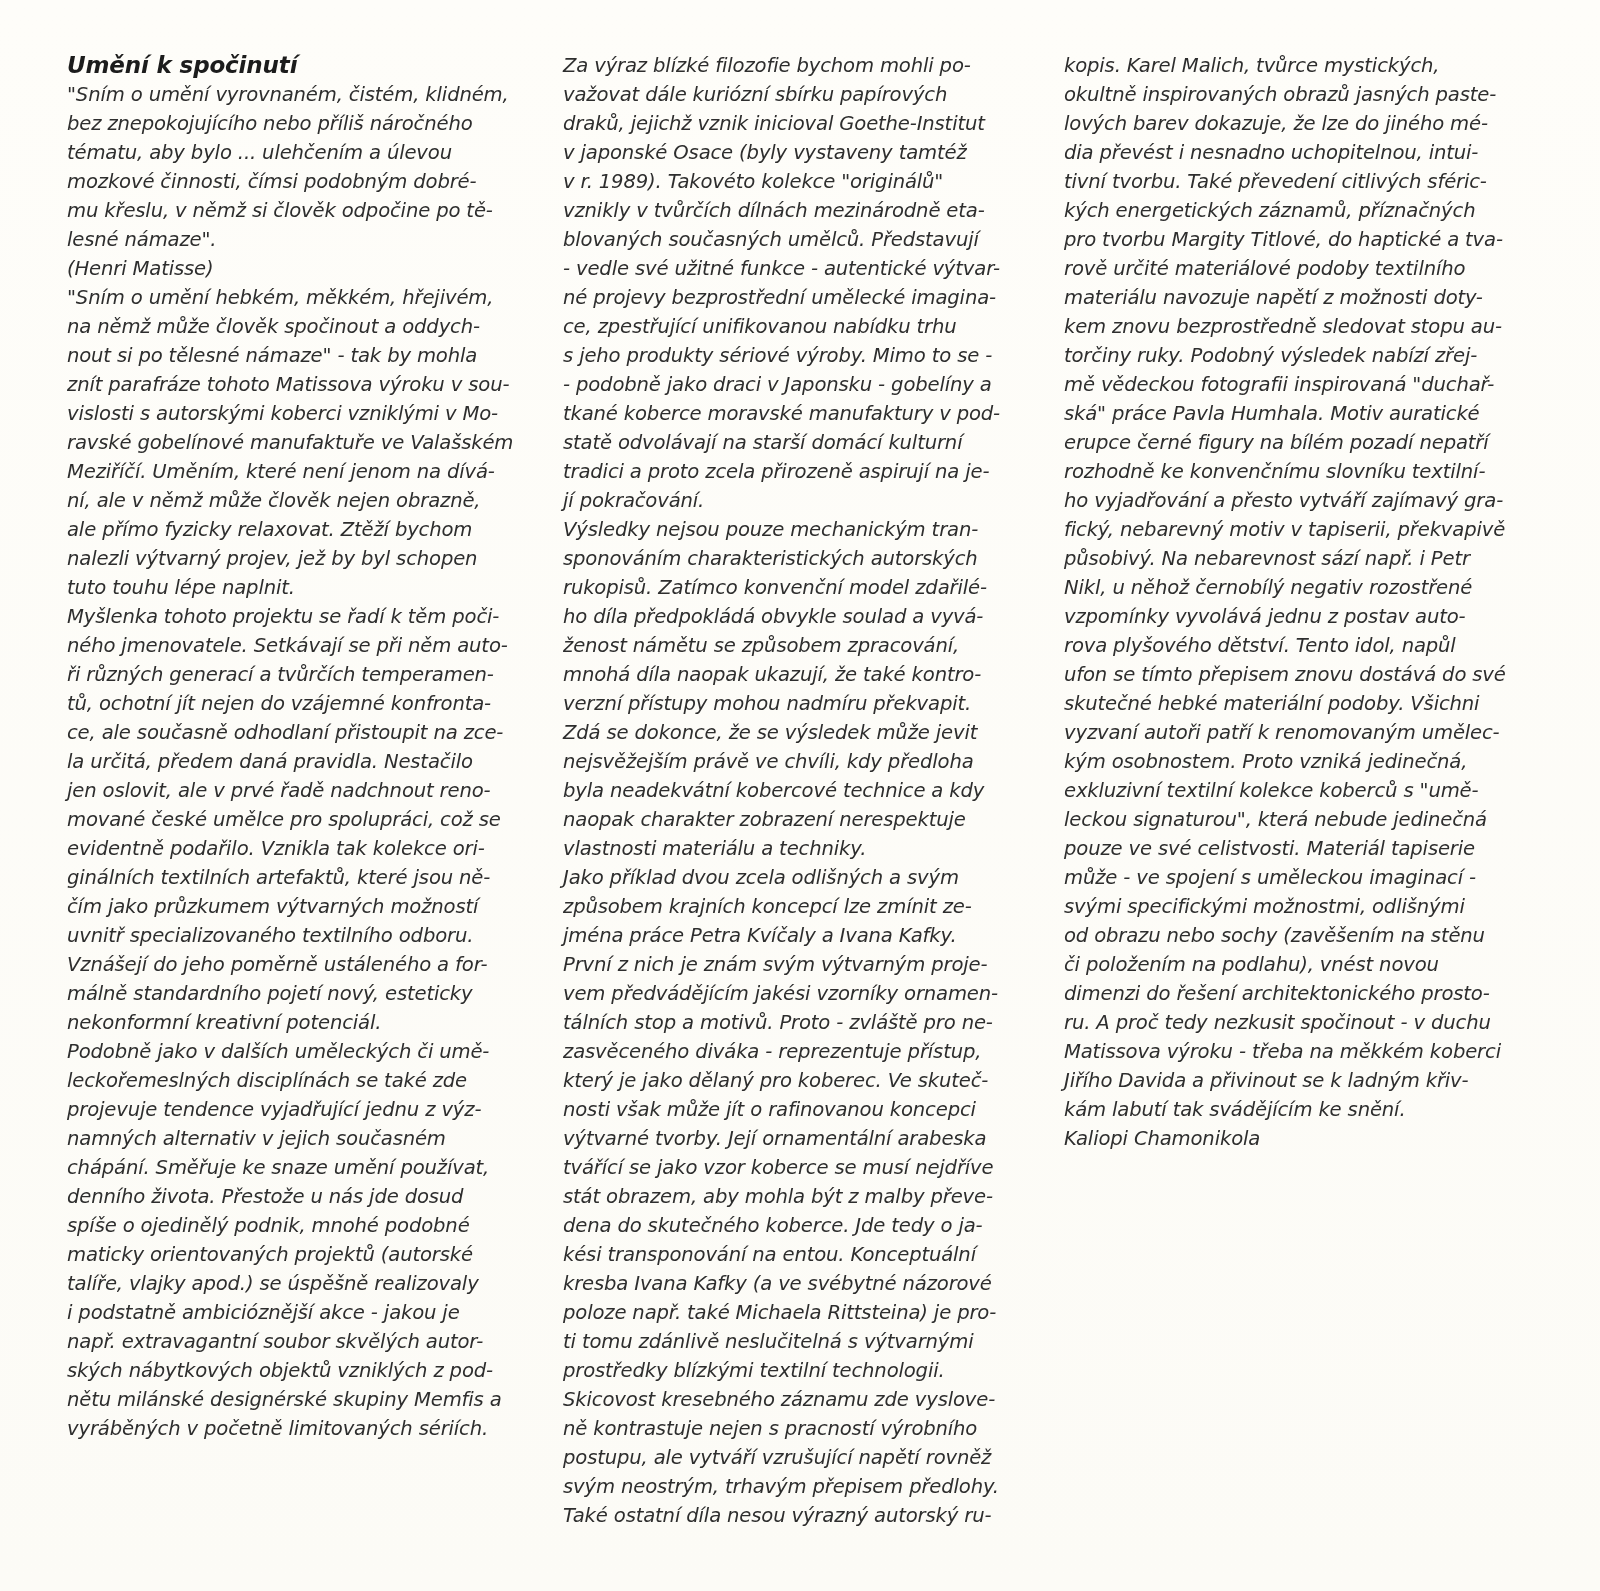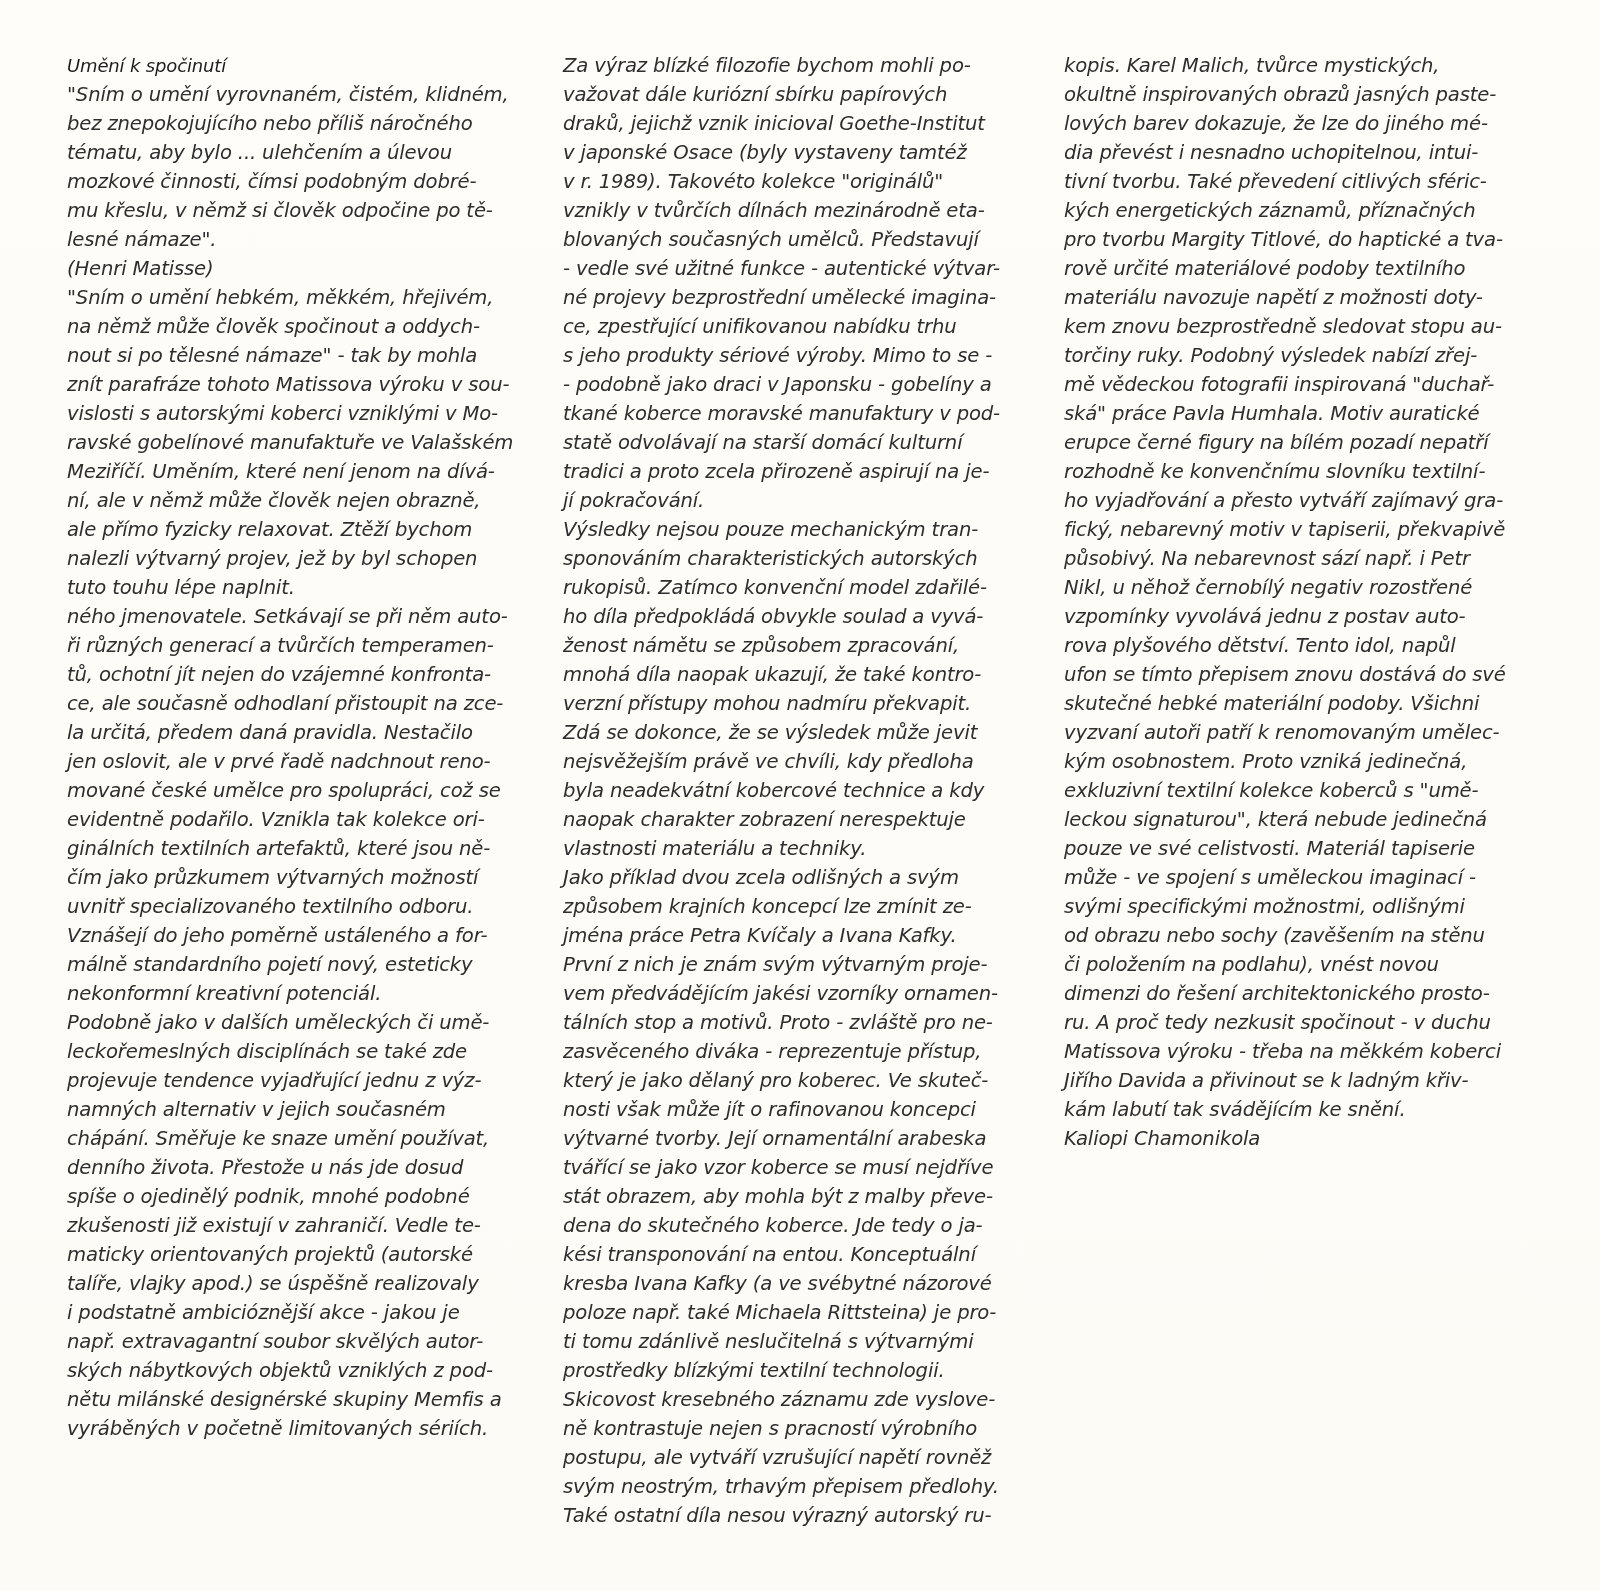--- a/index.html
+++ b/index.html
@@ -33,23 +33,23 @@
       display: block;
       height: 29px;
       line-height: 29px;
       font-size: 19.6px;
       font-style: italic;
       white-space: nowrap;
       letter-spacing: -0.15px;
       color: #2e2e2e;
     }
     .title {
-      font-weight: normal;
+      font-weight: bold;
       color: #1c1c1c;
-      font-size: 18px;
+      font-size: 23px;
     }
     .right {
       text-align: left;
       width: 475px;
     }
     .col-3 .right { width: 470px; }
   </style>
 </head>
 <body>
 
@@ -67,20 +67,21 @@
       <span class="line">na němž může člověk spočinout a oddych-</span>
       <span class="line">nout si po tělesné námaze" - tak by mohla</span>
       <span class="line">znít parafráze tohoto Matissova výroku v sou-</span>
       <span class="line">vislosti s autorskými koberci vzniklými v Mo-</span>
       <span class="line">ravské gobelínové manufaktuře ve Valašském</span>
       <span class="line">Meziříčí. Uměním, které není jenom na dívá-</span>
       <span class="line">ní, ale v němž může člověk nejen obrazně,</span>
       <span class="line">ale přímo fyzicky relaxovat. Ztěží bychom</span>
       <span class="line">nalezli výtvarný projev, jež by byl schopen</span>
       <span class="line">tuto touhu lépe naplnit.</span>
+      <span class="line">Myšlenka tohoto projektu se řadí k těm poči-</span>
       <span class="line">ného jmenovatele. Setkávají se při něm auto-</span>
       <span class="line">ři různých generací a tvůrčích temperamen-</span>
       <span class="line">tů, ochotní jít nejen do vzájemné konfronta-</span>
       <span class="line">ce, ale současně odhodlaní přistoupit na zce-</span>
       <span class="line">la určitá, předem daná pravidla. Nestačilo</span>
       <span class="line">jen oslovit, ale v prvé řadě nadchnout reno-</span>
       <span class="line">mované české umělce pro spolupráci, což se</span>
       <span class="line">evidentně podařilo. Vznikla tak kolekce ori-</span>
       <span class="line">ginálních textilních artefaktů, které jsou ně-</span>
       <span class="line">čím jako průzkumem výtvarných možností</span>
@@ -88,21 +89,20 @@
       <span class="line">Vznášejí do jeho poměrně ustáleného a for-</span>
       <span class="line">málně standardního pojetí nový, esteticky</span>
       <span class="line">nekonformní kreativní potenciál.</span>
       <span class="line">Podobně jako v dalších uměleckých či umě-</span>
       <span class="line">leckořemeslných disciplínách se také zde</span>
       <span class="line">projevuje tendence vyjadřující jednu z výz-</span>
       <span class="line">namných alternativ v jejich současném</span>
       <span class="line">chápání. Směřuje ke snaze umění používat,</span>
       <span class="line">denního života. Přestože u nás jde dosud</span>
       <span class="line">spíše o ojedinělý podnik, mnohé podobné</span>
-      <span class="line">zkušenosti již existují v zahraničí. Vedle te-</span>
       <span class="line">maticky orientovaných projektů (autorské</span>
       <span class="line">talíře, vlajky apod.) se úspěšně realizovaly</span>
       <span class="line">i podstatně ambicióznější akce - jakou je</span>
       <span class="line">např. extravagantní soubor skvělých autor-</span>
       <span class="line">ských nábytkových objektů vzniklých z pod-</span>
       <span class="line">nětu milánské designérské skupiny Memfis a</span>
       <span class="line">vyráběných v početně limitovaných sériích.</span>
     </div>
   <div class="column col-2" id="col-2">
       <span class="line">Za výraz blízké filozofie bychom mohli po-</span>

